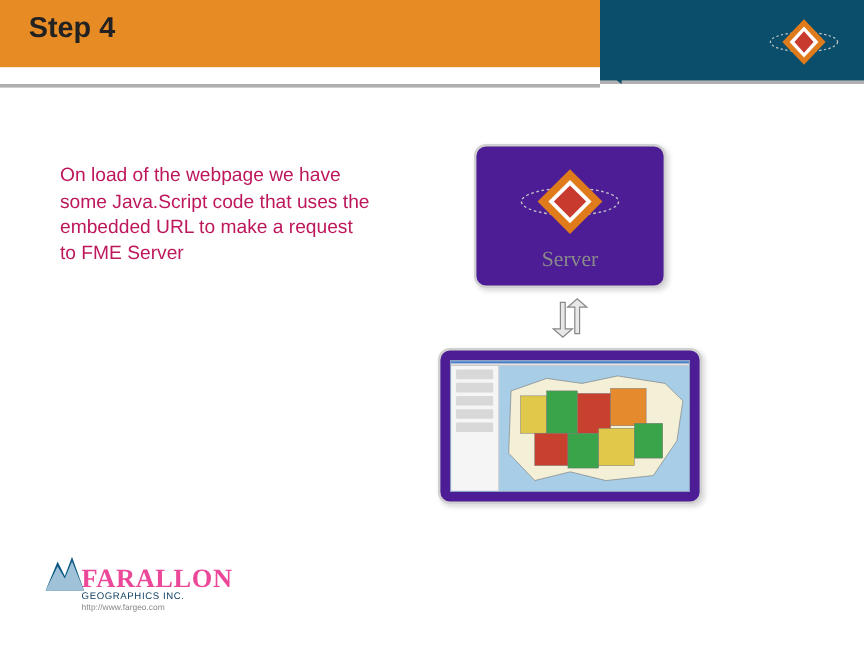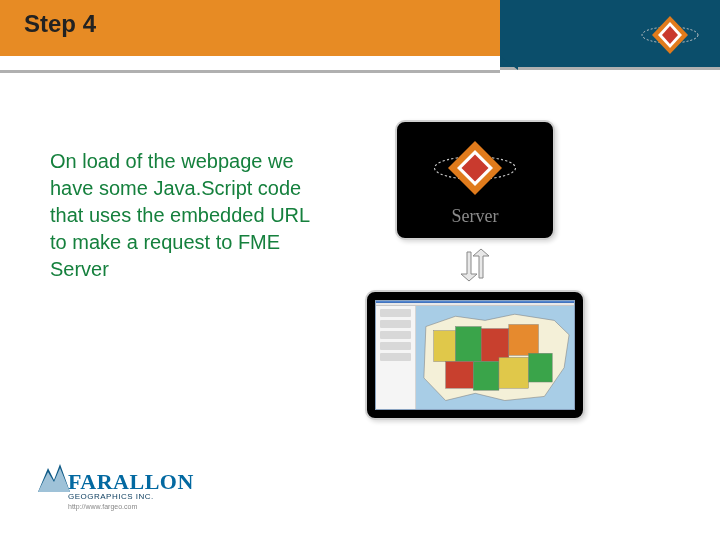--- a/index.html
+++ b/index.html
@@ -58,34 +58,34 @@
   .header-logo {
     position: absolute;
     right: 20px;
     top: 8px;
     width: 60px;
     height: 54px;
   }
   .body-text {
     position: absolute;
     left: 50px;
-    top: 148px;
+    top: 136px;
     width: 260px;
-    font-size: 20px;
+    font-size: 16px;
     line-height: 1.35;
-    color: #15803d;
+    color: #be185d;
   }
   .diagram {
     position: absolute;
     left: 360px;
     top: 120px;
     width: 230px;
   }
   .card {
-    background: #000000;
+    background: #4c1d95;
     border: 2px solid #d0d0d0;
     border-radius: 10px;
     box-shadow: 2px 2px 4px rgba(0,0,0,0.15);
     padding: 8px;
     display: flex;
     flex-direction: column;
     align-items: center;
     justify-content: center;
   }
   .card-top { width: 160px; height: 120px; margin: 0 auto 8px auto; }
@@ -120,21 +120,21 @@
     position: absolute;
     left: 40px;
     bottom: 30px;
     width: 170px;
   }
   .footer-logo .brand {
     font-family: "Times New Roman", serif;
     font-weight: bold;
     font-size: 22px;
     letter-spacing: 0.5px;
-    color: #0369a1;
+    color: #ec4899;
     line-height: 0.9;
   }
   .footer-logo .sub {
     font-family: Arial, sans-serif;
     font-size: 8px;
     font-weight: normal;
     color: #083a5c;
     letter-spacing: 0.5px;
   }
   .footer-logo .url {

